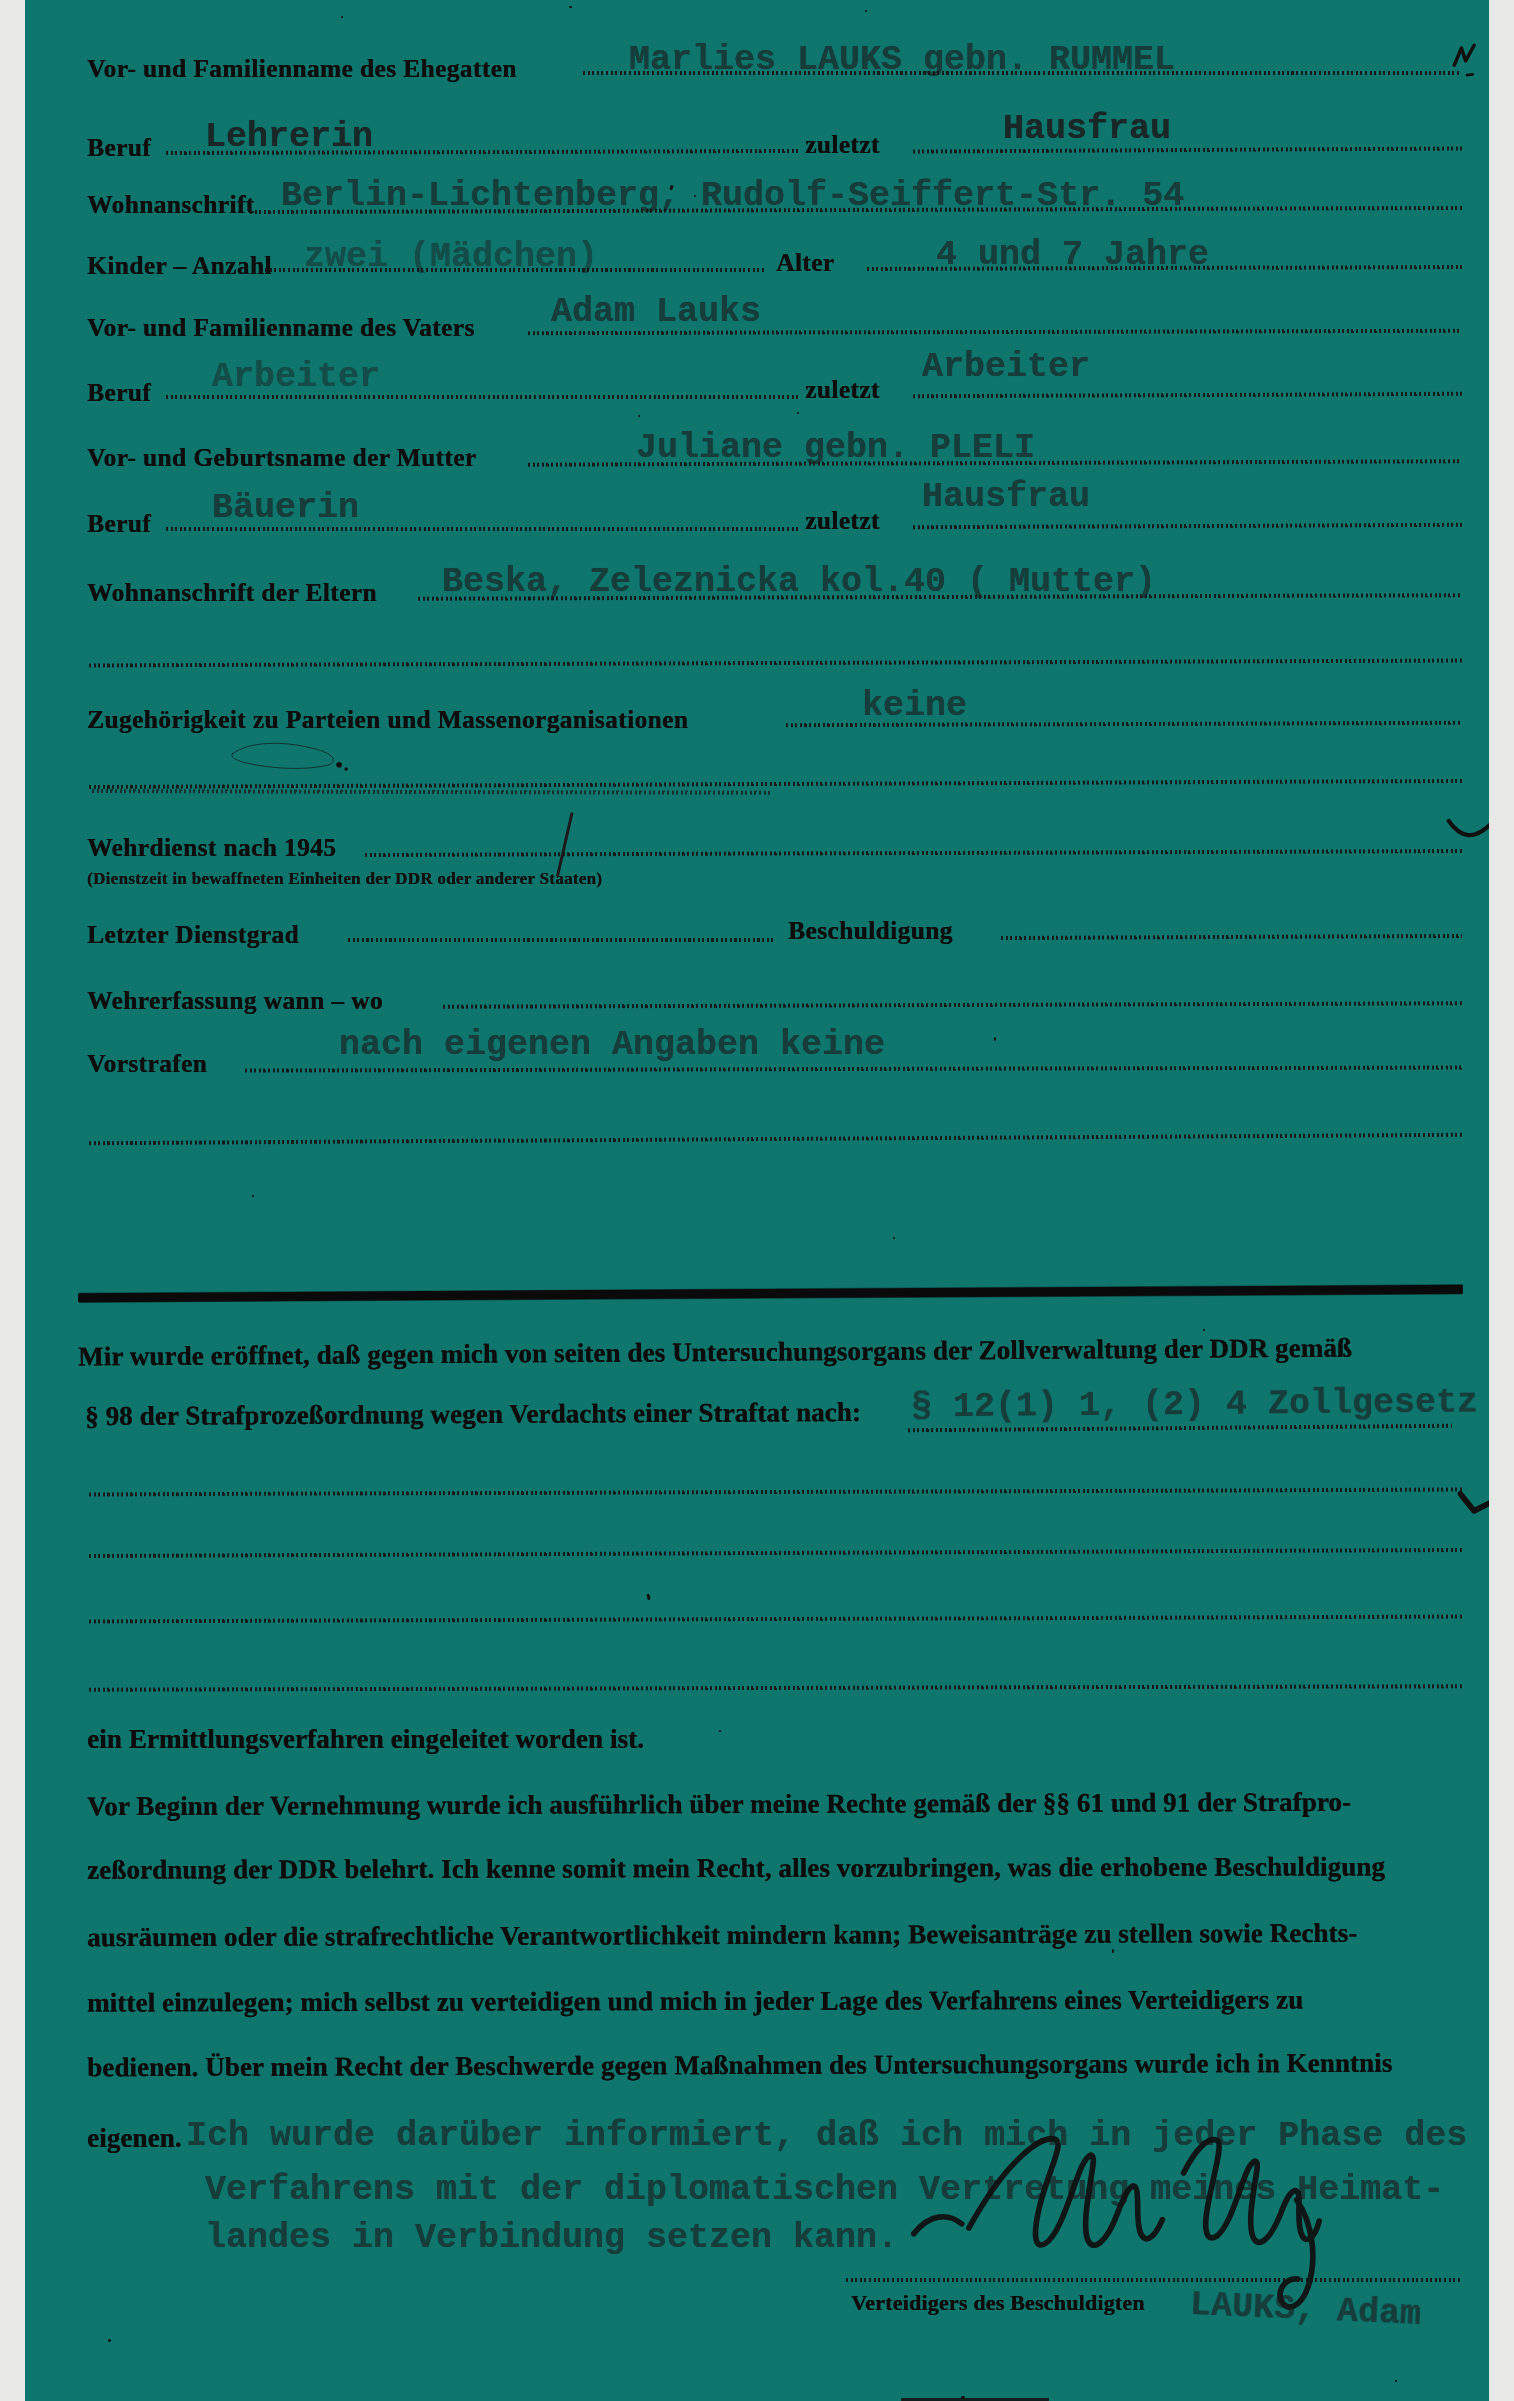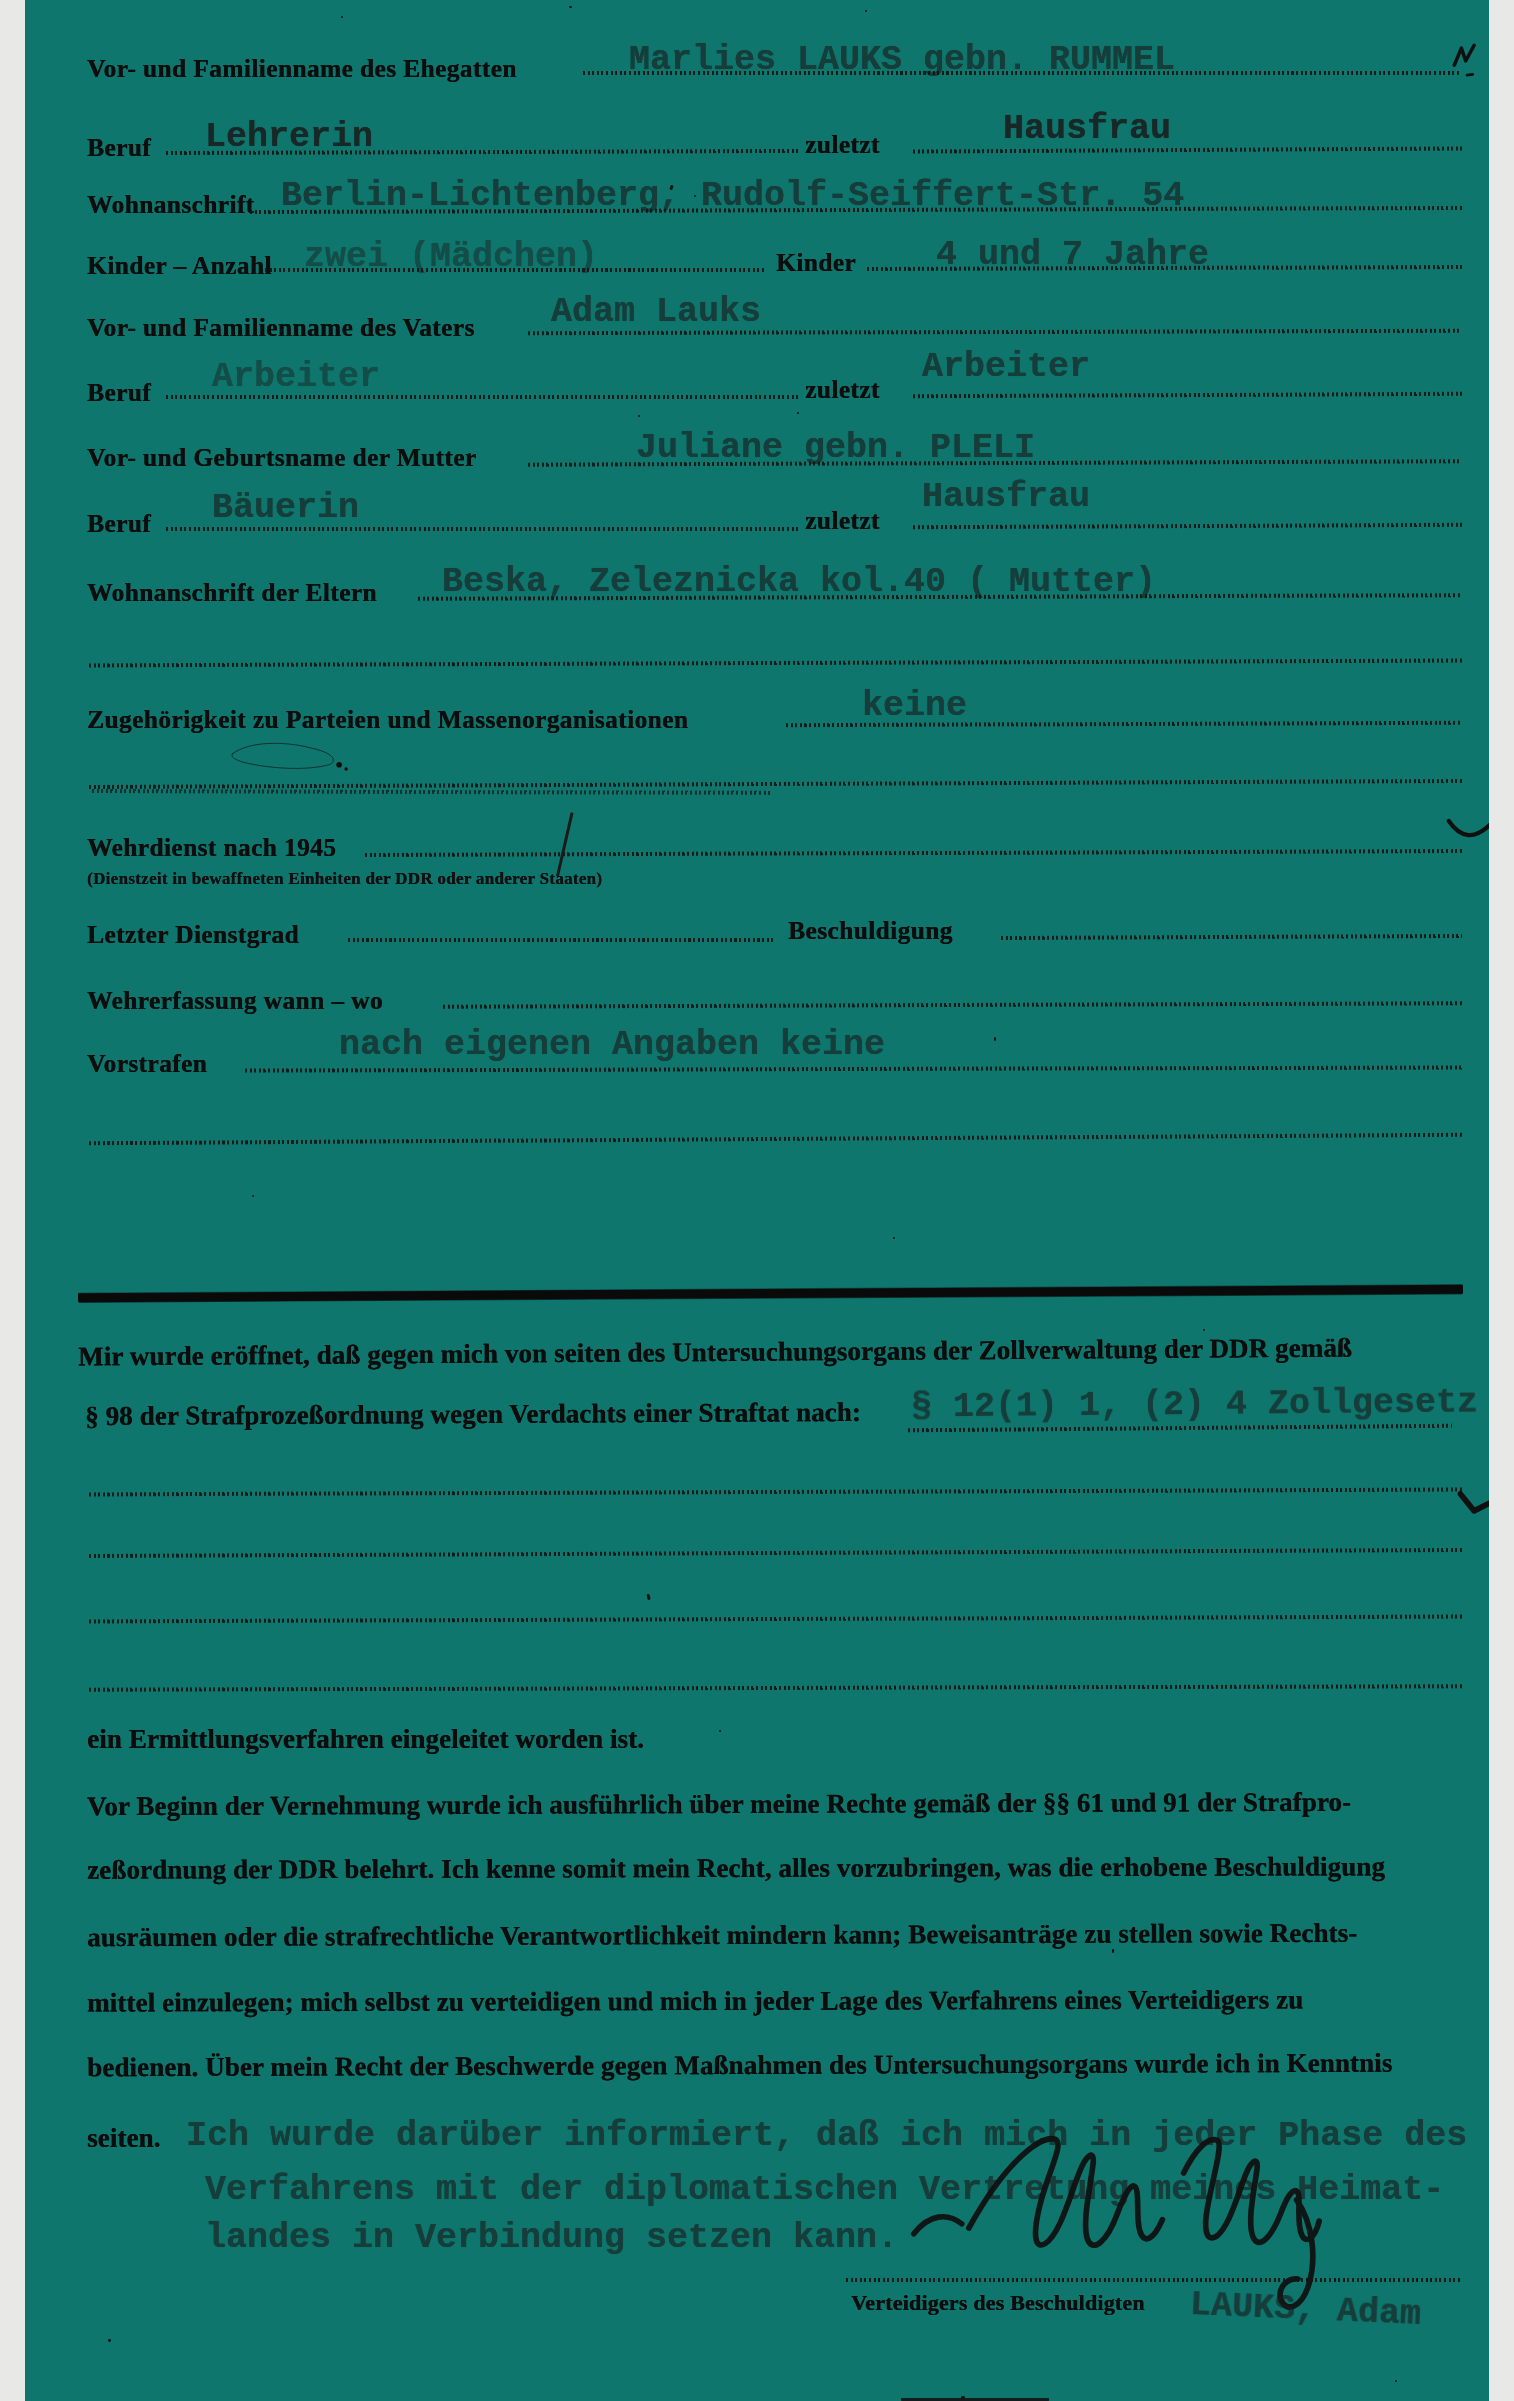--- a/index.html
+++ b/index.html
@@ -66,21 +66,21 @@
   <span class="typed" style="left:978px;top:109px">Hausfrau</span>
   <div class="dot" style="left:141px;top:150px;width:632px;transform:rotate(-.2deg)"></div>
   <div class="dot" style="left:888px;top:148px;width:549px;transform:rotate(-.3deg)"></div>
 
   <span class="lbl" style="left:62px;top:190px">Wohnanschrift</span>
   <span class="typed faded" style="left:256px;top:176px">Berlin-Lichtenberg, Rudolf-Seiffert-Str. 54</span>
   <div class="dot" style="left:225px;top:208px;width:1212px;transform:rotate(-.2deg)"></div>
 
   <span class="lbl" style="left:62px;top:251px">Kinder – Anzahl</span>
   <span class="typed vfaded" style="left:279px;top:237px">zwei (Mädchen)</span>
-  <span class="lbl" style="left:751px;top:248px">Kinder</span>
+  <span class="lbl" style="left:751px;top:248px">Alter</span>
   <span class="typed faded" style="left:911px;top:235px">4 und 7 Jahre</span>
   <div class="dot" style="left:240px;top:268px;width:500px"></div>
   <div class="dot" style="left:842px;top:266px;width:595px;transform:rotate(-.2deg)"></div>
 
   <span class="lbl" style="left:62px;top:313px">Vor- und Familienname des Vaters</span>
   <span class="typed faded" style="left:526px;top:292px">Adam Lauks</span>
   <div class="dot" style="left:503px;top:330px;width:934px;transform:rotate(-.15deg)"></div>
 
   <span class="lbl" style="left:62px;top:378px">Beruf</span>
   <span class="typed vfaded" style="left:187px;top:357px">Arbeiter</span>
@@ -157,21 +157,21 @@
   <div class="dot" style="left:64px;top:1617px;width:1373px;transform:rotate(-.2deg)"></div>
   <div class="dot" style="left:64px;top:1686px;width:1373px;transform:rotate(-.15deg)"></div>
 
   <span class="para" style="left:62px;top:1724px">ein Ermittlungsverfahren eingeleitet worden ist.</span>
 
   <span class="para" style="left:62px;top:1789px;transform:rotate(-.2deg)">Vor Beginn der Vernehmung wurde ich ausführlich über meine Rechte gemäß der §§ 61 und 91 der Strafpro-</span>
   <span class="para" style="left:62px;top:1853px;transform:rotate(-.15deg)">zeßordnung der DDR belehrt. Ich kenne somit mein Recht, alles vorzubringen, was die erhobene Beschuldigung</span>
   <span class="para" style="left:62px;top:1920px;transform:rotate(-.2deg)">ausräumen oder die strafrechtliche Verantwortlichkeit mindern kann; Beweisanträge zu stellen sowie Rechts-</span>
   <span class="para" style="left:62px;top:1986px;transform:rotate(-.15deg)">mittel einzulegen; mich selbst zu verteidigen und mich in jeder Lage des Verfahrens eines Verteidigers zu</span>
   <span class="para" style="left:62px;top:2050px;transform:rotate(-.2deg)">bedienen. Über mein Recht der Beschwerde gegen Maßnahmen des Untersuchungsorgans wurde ich in Kenntnis</span>
-  <span class="para" style="left:62px;top:2123px">seiten.</span>
+  <span class="para" style="left:62px;top:2123px">eigenen.</span>
 
   <span class="typed faded" style="left:161px;top:2116px">Ich wurde darüber informiert, daß ich mich in jeder Phase des</span>
   <span class="typed faded" style="left:180px;top:2170px">Verfahrens mit der diplomatischen Vertretung meines Heimat-</span>
   <span class="typed faded" style="left:180px;top:2218px">landes in Verbindung setzen kann.</span>
 
   <svg class="mark" viewBox="0 0 620 310" style="left:876px;top:2108px;width:438px;height:219px">
     <g stroke="#101010" stroke-width="8" fill="none" opacity=".93">
       <path d="M18,178 C40,150 66,148 86,164"></path>
       <path d="M96,170 C150,72 200,38 218,44 C232,50 208,90 196,140 C186,182 190,200 204,192 C224,180 238,128 252,92 C262,66 274,58 272,78 C268,112 256,162 264,186 C272,206 292,188 306,150 C316,124 326,104 332,112 C338,120 332,152 338,174 C344,194 358,186 370,158"></path>
       <path d="M400,92 C418,56 436,40 448,46 C456,52 442,96 434,140 C428,172 432,190 446,182 C464,170 476,124 488,94 C496,74 506,68 504,86 C500,116 490,160 498,182 C506,202 524,184 538,148 C546,126 556,110 562,120 C566,128 560,156 566,176 C572,196 586,184 592,160"></path>

